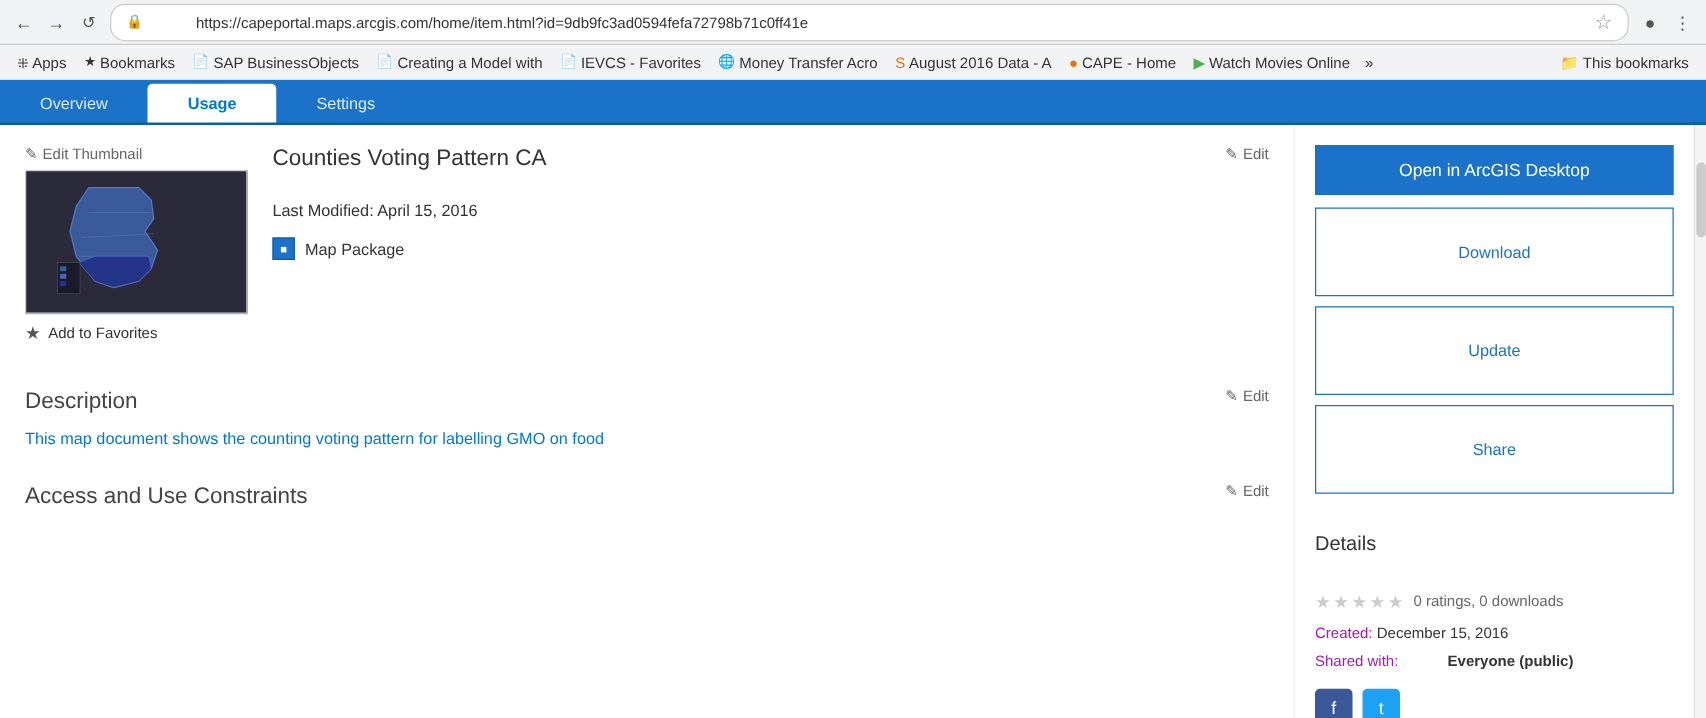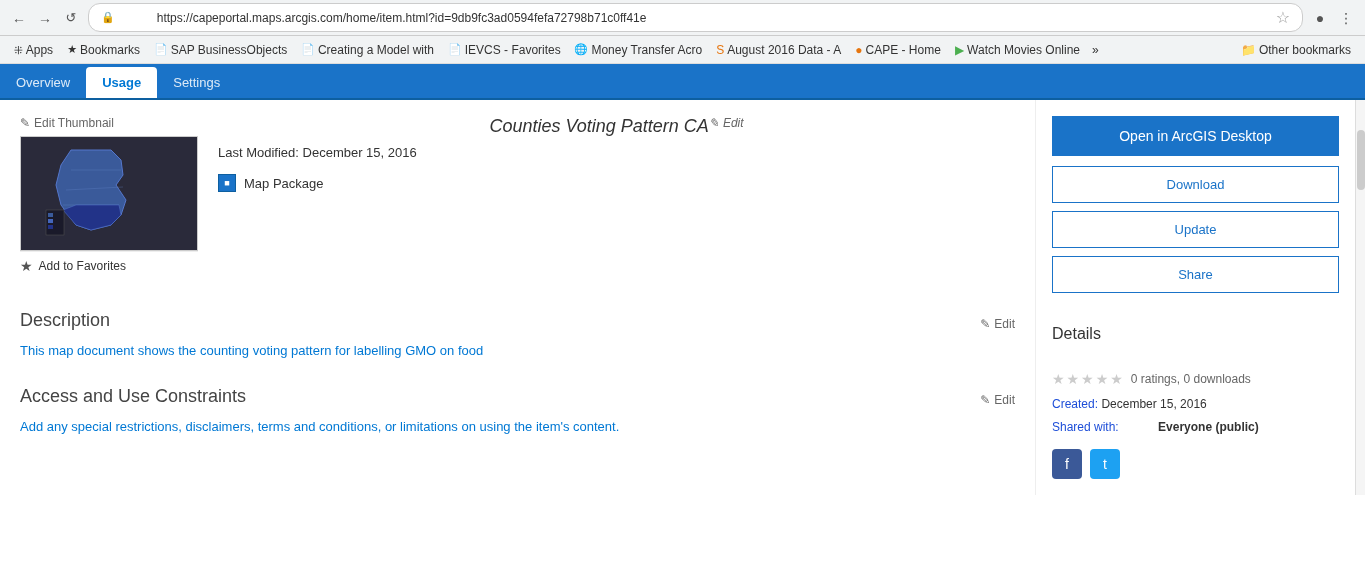--- a/index.html
+++ b/index.html
@@ -90,21 +90,21 @@
     
     .page-tabs {
       background: #1a73c8;
       display: flex;
       align-items: flex-end;
       padding: 0 0 0 0;
       height: 36px;
       border-bottom: 2px solid #0d5fa0;
     }
     .tab {
-      padding: 8px 16px;
+      padding: 8px 32px;
       font-size: 13px;
       color: rgba(255,255,255,0.85);
       cursor: pointer;
       border-bottom: none;
       position: relative;
     }
     .tab.active {
       background: #fff;
       color: #0078d4;
       font-weight: bold;
@@ -177,24 +177,23 @@
       width: 178px;
       margin-top: 0;
     }
     .star-fav { color: #555; font-size: 14px; }
 
     .item-details-col {
       flex: 1;
     }
     .item-title-row {
       display: flex;
-      justify-content: center;
+      justify-content: space-between;
       align-items: flex-start;
-      margin-bottom: 8px;
-      font-style: italic;
+      margin-bottom: 24px;
     }
     .item-title {
       font-size: 18px;
       color: #333;
       font-weight: normal;
     }
     .edit-link {
       font-size: 12px;
       color: #666;
       cursor: pointer;
@@ -232,21 +231,21 @@
       color: white;
     }
 
     
     .section {
       margin-bottom: 24px;
     }
     .section-header {
       display: flex;
       justify-content: space-between;
-      align-items: flex-end;
+      align-items: flex-start;
       margin-bottom: 10px;
     }
     .section-title {
       font-size: 18px;
       color: #444;
       font-weight: normal;
     }
     .section-body {
       font-size: 13px;
       color: #0078d4;
@@ -263,21 +262,21 @@
       font-size: 14px;
       cursor: pointer;
       margin-bottom: 10px;
       text-align: center;
     }
     .btn-outline {
       width: 100%;
       background: #fff;
       color: #1a73c8;
       border: 1px solid #1a73c8;
-      padding: 10px;
+      padding: 27px;
       font-size: 13px;
       cursor: pointer;
       margin-bottom: 8px;
       text-align: center;
     }
 
     
     .details-section {
       margin-top: 24px;
     }
@@ -295,21 +294,21 @@
       font-size: 12px;
       color: #666;
     }
     .stars { color: #ccc; font-size: 14px; letter-spacing: 2px; }
     .details-row {
       font-size: 12px;
       color: #333;
       margin-bottom: 4px;
       line-height: 1.6;
     }
-    .details-row span.label { color: #1d4ed8; }
+    .details-row span.label { color: #a21caf; }
     .details-row .bold { font-weight: bold; padding-left: 36px; }
     .social-icons {
       display: flex;
       gap: 8px;
       margin-top: 12px;
     }
     .social-icon {
       width: 30px; height: 30px;
       border-radius: 4px;
       display: flex; align-items: center; justify-content: center;
@@ -390,21 +389,21 @@
     <span style="color:#e6750e; font-size:12px; font-weight:bold;">●</span>
     <span>CAPE - Home</span>
   </span>
   <span class="bookmark-item">
     <span style="color:#4caf50; font-size:12px;">▶</span>
     <span>Watch Movies Online</span>
   </span>
   <button class="more-btn">»</button>
   <span class="other-bookmarks">
     <span style="color:#f0a030; font-size:12px;">📁</span>
-    <span>Other bookmarks</span>
+    <span>This bookmarks</span>
   </span>
 </div>
 
 <div class="page-tabs">
   <div class="tab">
     <span>Overview</span>
   </div>
   <div class="tab active">
     <span>Usage</span>
   </div>
@@ -451,21 +450,21 @@
       </div>
 
       <div class="item-details-col">
         <div class="item-title-row">
           <h1 class="item-title">Counties Voting Pattern CA</h1>
           <span class="edit-link">
             <span>✎</span>
             <span>Edit</span>
           </span>
         </div>
-        <div class="last-modified">Last Modified: December 15, 2016</div>
+        <div class="last-modified">Last Modified: April 15, 2016</div>
         <div class="map-package-row">
           <span class="map-pkg-icon">■</span>
           <span>Map Package</span>
         </div>
       </div>
     </div>
 
     <div class="section">
       <div class="section-header">
         <h2 class="section-title">Description</h2>
@@ -478,21 +477,20 @@
     </div>
 
     <div class="section">
       <div class="section-header">
         <h2 class="section-title">Access and Use Constraints</h2>
         <span class="edit-link">
           <span>✎</span>
           <span>Edit</span>
         </span>
       </div>
-      <div class="section-body">Add any special restrictions, disclaimers, terms and conditions, or limitations on using the item's content.</div>
     </div>
 
   </div>
 
   <div class="sidebar">
     <button class="btn-arcgis-desktop">Open in ArcGIS Desktop</button>
     <button class="btn-outline">Download</button>
     <button class="btn-outline">Update</button>
     <button class="btn-outline">Share</button>
 

